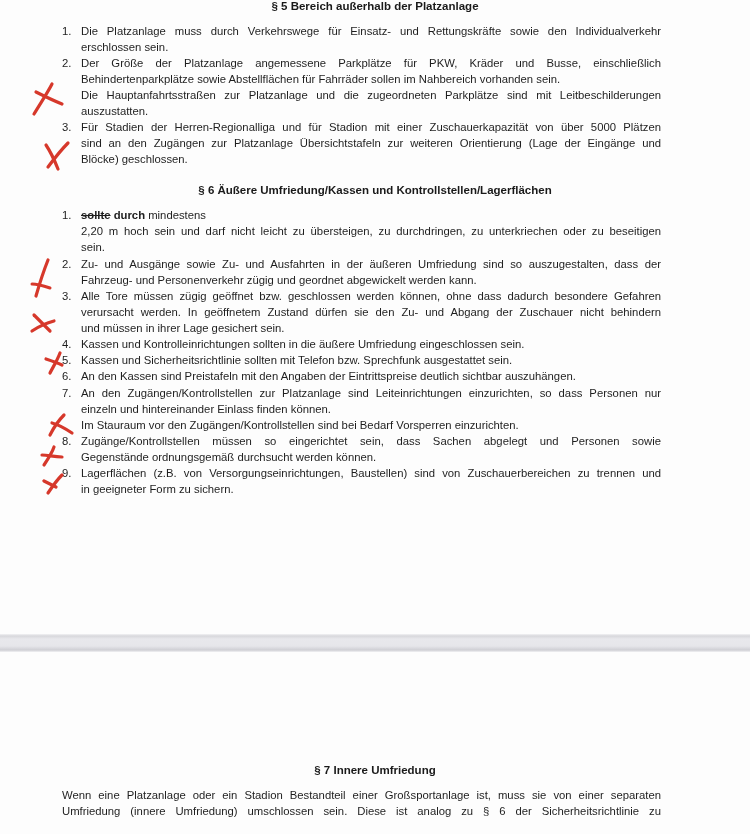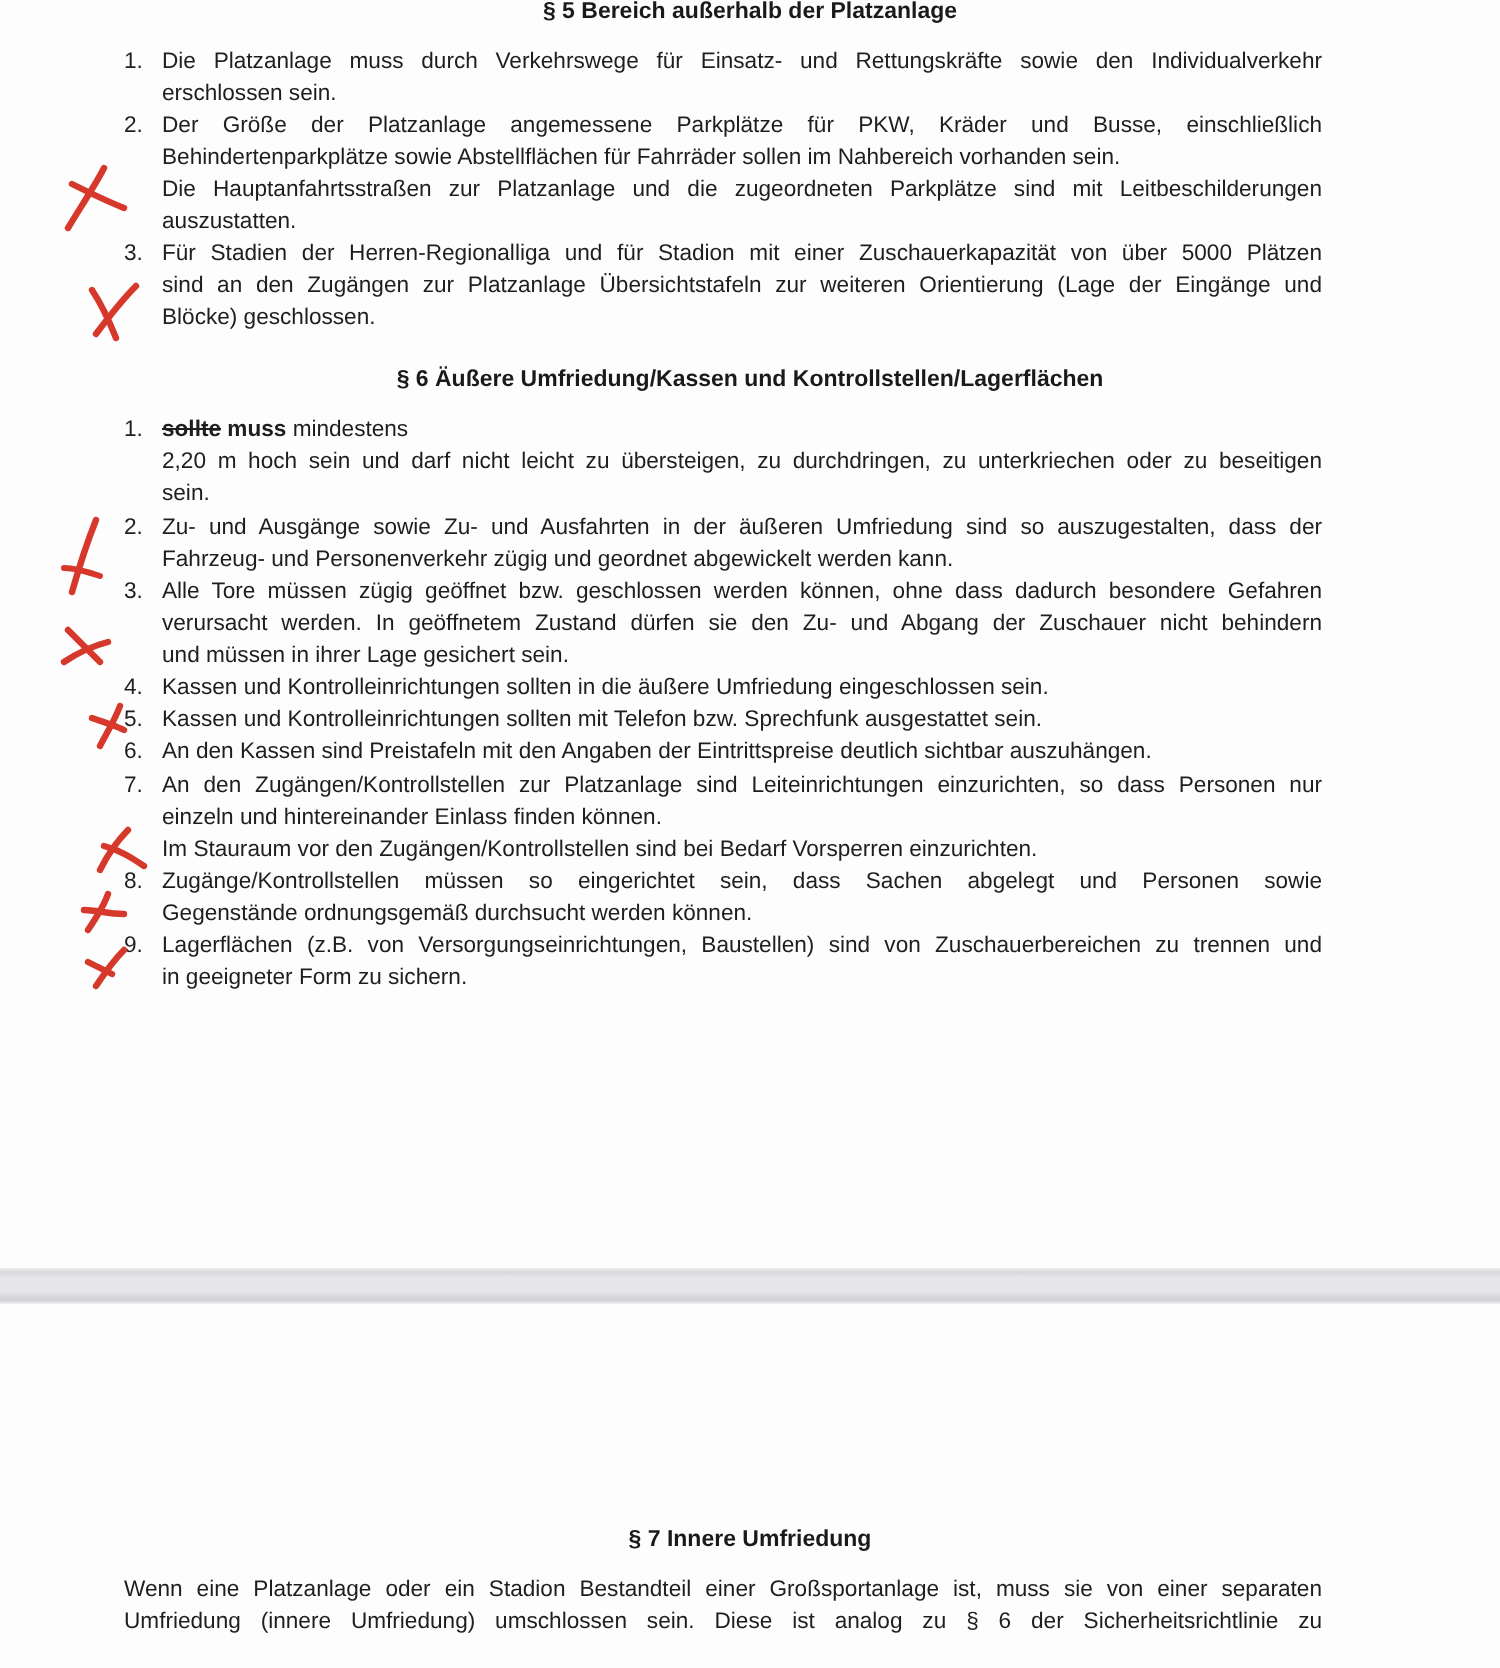--- a/index.html
+++ b/index.html
@@ -64,21 +64,21 @@
     <div class="line text" style="top:151px;">Blöcke) geschlossen.</div>
   </div>
 
   <div class="heading" style="top:182px;">§ 6 Äußere Umfriedung/Kassen und Kontrollstellen/Lagerflächen</div>
 
   <div>
     <span class="num" style="top:207px;">1.</span>
     <div class="line text" style="top:207px; display:flex; justify-content:space-between;">
       <span style="white-space:nowrap;">
         <span class="strike">sollte</span>
-        <span class="bold">muss</span>
+        <span class="bold">durch</span>
         <span>mindestens</span>
       </span>
     </div>
     <div class="line text justify" style="top:223px;">2,20 m hoch sein und darf nicht leicht zu übersteigen, zu durchdringen, zu unterkriechen oder zu beseitigen</div>
     <div class="line text" style="top:239px;">sein.</div>
   </div>
 
   <div>
     <span class="num" style="top:256px;">2.</span>
     <div class="line text justify" style="top:256px;">Zu- und Ausgänge sowie Zu- und Ausfahrten in der äußeren Umfriedung sind so auszugestalten, dass der</div>
@@ -92,21 +92,21 @@
     <div class="line text" style="top:320px;">und müssen in ihrer Lage gesichert sein.</div>
   </div>
 
   <div>
     <span class="num" style="top:336px;">4.</span>
     <div class="line text" style="top:336px;">Kassen und Kontrolleinrichtungen sollten in die äußere Umfriedung eingeschlossen sein.</div>
   </div>
 
   <div>
     <span class="num" style="top:352px;">5.</span>
-    <div class="line text" style="top:352px;">Kassen und Kontrolleinrichtungen sollten mit Telefon bzw. Sprechfunk ausgestattet sein.</div>
+    <div class="line text" style="top:352px;">Kassen und Sicherheitsrichtlinie sollten mit Telefon bzw. Sprechfunk ausgestattet sein.</div>
   </div>
 
   <div>
     <span class="num" style="top:368px;">6.</span>
     <div class="line text" style="top:368px;">An den Kassen sind Preistafeln mit den Angaben der Eintrittspreise deutlich sichtbar auszuhängen.</div>
   </div>
 
   <div>
     <span class="num" style="top:385px;">7.</span>
     <div class="line text justify" style="top:385px;">An den Zugängen/Kontrollstellen zur Platzanlage sind Leiteinrichtungen einzurichten, so dass Personen nur</div>

